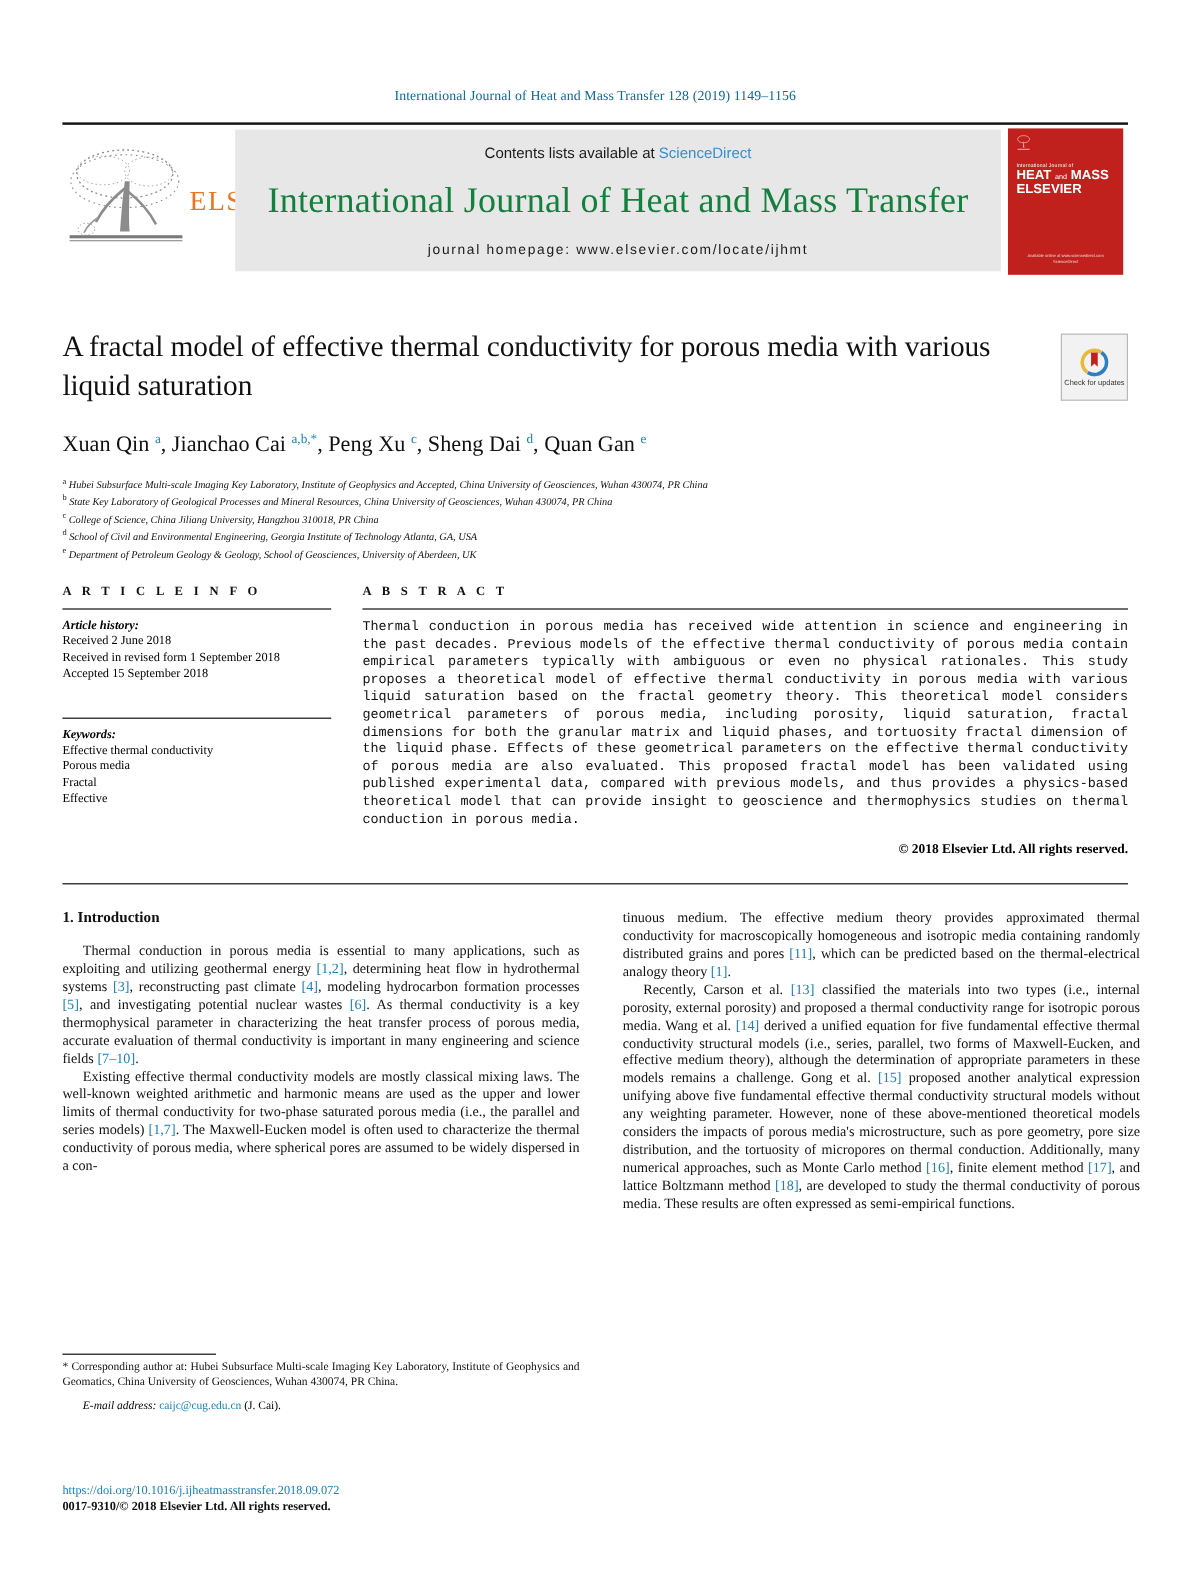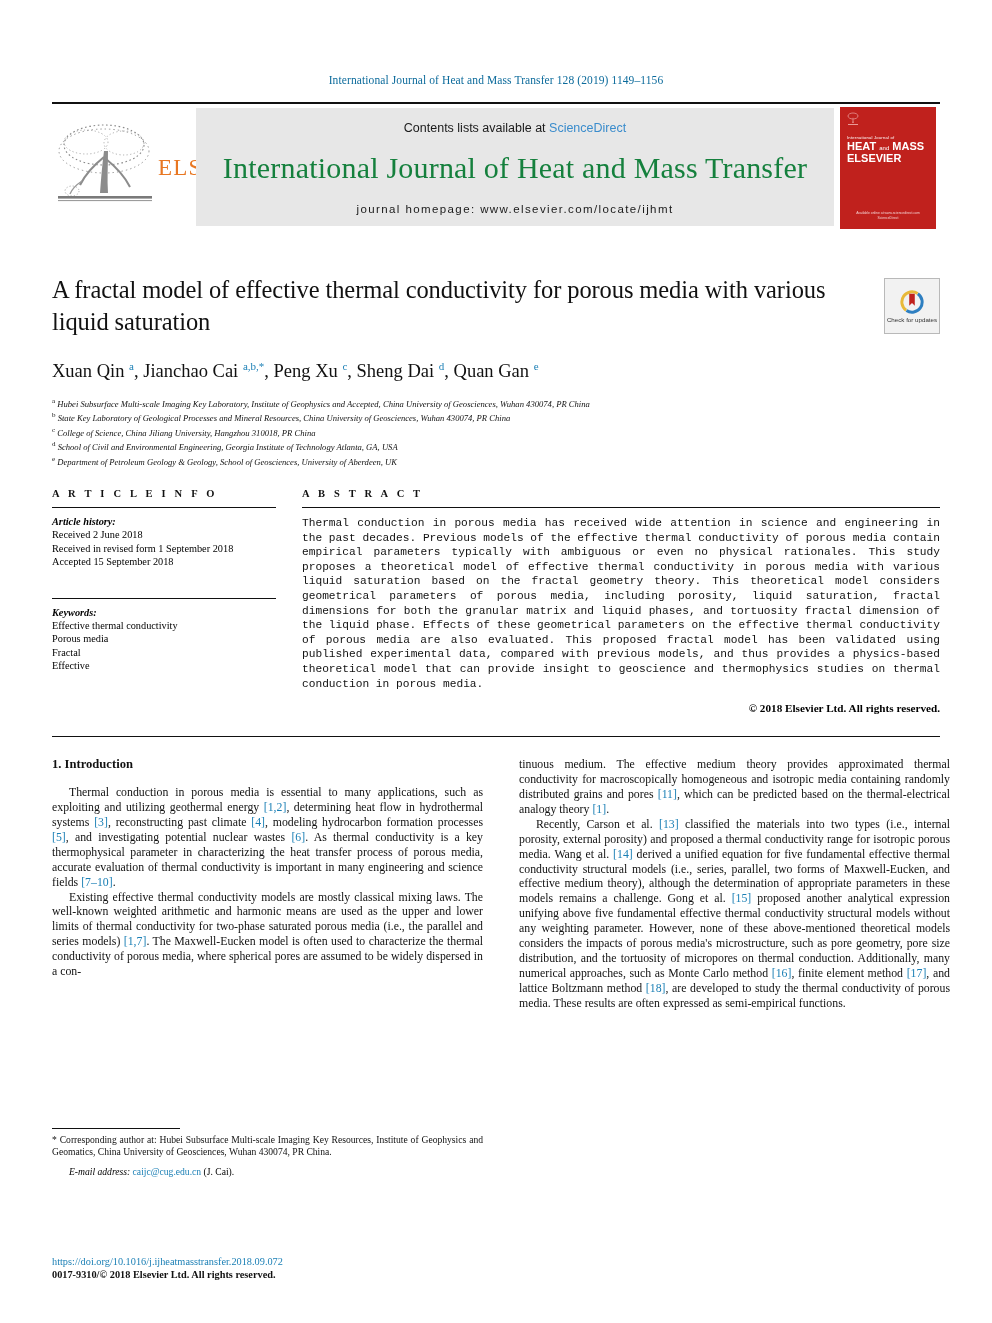--- a/index.html
+++ b/index.html
@@ -234,21 +234,20 @@
   }
   .fnote-email { margin-top: 8px; text-indent: 17px; font-size: 9.6px; }
   .fnote-email .lab { font-style: italic; }
   .link { color: #1a7fb5; }
 
   .pubfoot {
     position: absolute;
     left: 52px;
     top: 1236px;
     width: 450px;
-    margin-top: 19px;
   }
   .doi { font-size: 10.3px; color: #1a7fb5; line-height: 13px; }
   .issn { font-size: 10.3px; color: #111; font-weight: bold; line-height: 13px; }
 </style>
 </head>
 <body>
 
 <div class="page">
 
   <div class="runhead">International Journal of Heat and Mass Transfer 128 (2019) 1149–1156</div>
@@ -371,21 +370,21 @@
       <p class="para" id="lp1">Existing effective thermal conductivity models are mostly classical mixing laws. The well-known weighted arithmetic and harmonic means are used as the upper and lower limits of thermal conductivity for two-phase saturated porous media (i.e., the parallel and series models) <span class="ref">[1,7]</span>. The Maxwell-Eucken model is often used to characterize the thermal conductivity of porous media, where spherical pores are assumed to be widely dispersed in a con-</p>
     </div>
     <div class="bcol">
       <p class="para" id="rp0" style="text-indent:0">tinuous medium. The effective medium theory provides approximated thermal conductivity for macroscopically homogeneous and isotropic media containing randomly distributed grains and pores <span class="ref">[11]</span>, which can be predicted based on the thermal-electrical analogy theory <span class="ref">[1]</span>.</p>
       <p class="para" id="rp1">Recently, Carson et al. <span class="ref">[13]</span> classified the materials into two types (i.e., internal porosity, external porosity) and proposed a thermal conductivity range for isotropic porous media. Wang et al. <span class="ref">[14]</span> derived a unified equation for five fundamental effective thermal conductivity structural models (i.e., series, parallel, two forms of Maxwell-Eucken, and effective medium theory), although the determination of appropriate parameters in these models remains a challenge. Gong et al. <span class="ref">[15]</span> proposed another analytical expression unifying above five fundamental effective thermal conductivity structural models without any weighting parameter. However, none of these above-mentioned theoretical models considers the impacts of porous media's microstructure, such as pore geometry, pore size distribution, and the tortuosity of micropores on thermal conduction. Additionally, many numerical approaches, such as Monte Carlo method <span class="ref">[16]</span>, finite element method <span class="ref">[17]</span>, and lattice Boltzmann method <span class="ref">[18]</span>, are developed to study the thermal conductivity of porous media. These results are often expressed as semi-empirical functions.</p>
     </div>
   </div>
 
   <div class="footnotes">
     <div class="fn-rule"></div>
-    <div class="fnote">* Corresponding author at: Hubei Subsurface Multi-scale Imaging Key Resources, Institute of Geophysics and Geomatics, China University of Geosciences, Wuhan 430074, PR China.</div>
+    <div class="fnote">* Corresponding author at: Hubei Subsurface Multi-scale Imaging Key Laboratory, Institute of Geophysics and Geomatics, China University of Geosciences, Wuhan 430074, PR China.</div>
     <div class="fnote-email">
       <span class="lab">E-mail address:</span>
       <span class="link">caijc@cug.edu.cn</span>
       <span>(J. Cai).</span>
     </div>
   </div>
 
   <div class="pubfoot">
     <div class="doi">https://doi.org/10.1016/j.ijheatmasstransfer.2018.09.072</div>
     <div class="issn">0017-9310/© 2018 Elsevier Ltd. All rights reserved.</div>

